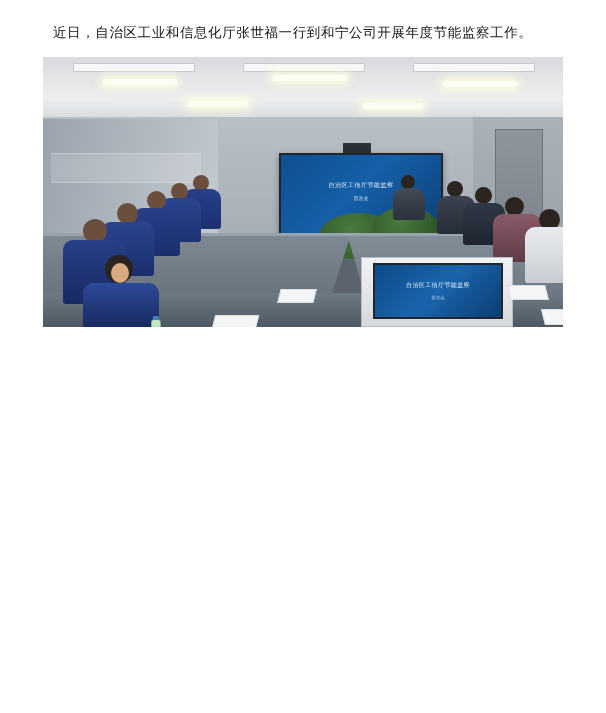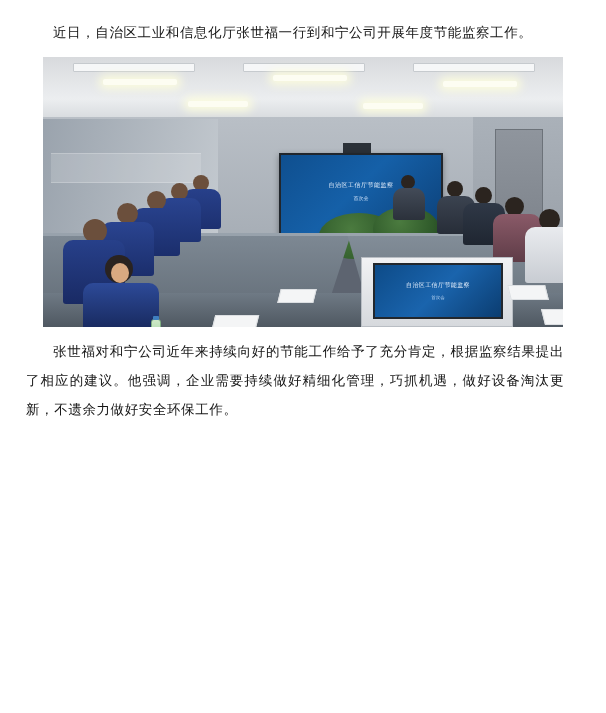--- a/index.html
+++ b/index.html
@@ -268,15 +268,14 @@
         </div>
 
       <div class="paper" style="left:170px; top:258px; width:42px; height:16px;"></div>
 
       <div class="paper" style="left:236px; top:232px; width:34px; height:12px;"></div>
       <div class="paper" style="left:466px; top:228px; width:36px; height:13px; transform:skewX(14deg);"></div>
       <div class="paper" style="left:500px; top:252px; width:40px; height:14px; transform:skewX(14deg);"></div>
     </div>
   </div>
 
-  <p class="para">张世福对和宁公司近年来持续向好的节能工作给予了充分肯定，根据监察结果提出了相应的建议。他强调，企业需要持续做好精细化管理，巧抓机遇，做好设备淘汰更新，不遗余力做好安全环保工作。</p>
 
 </div>
 
 </body></html>

